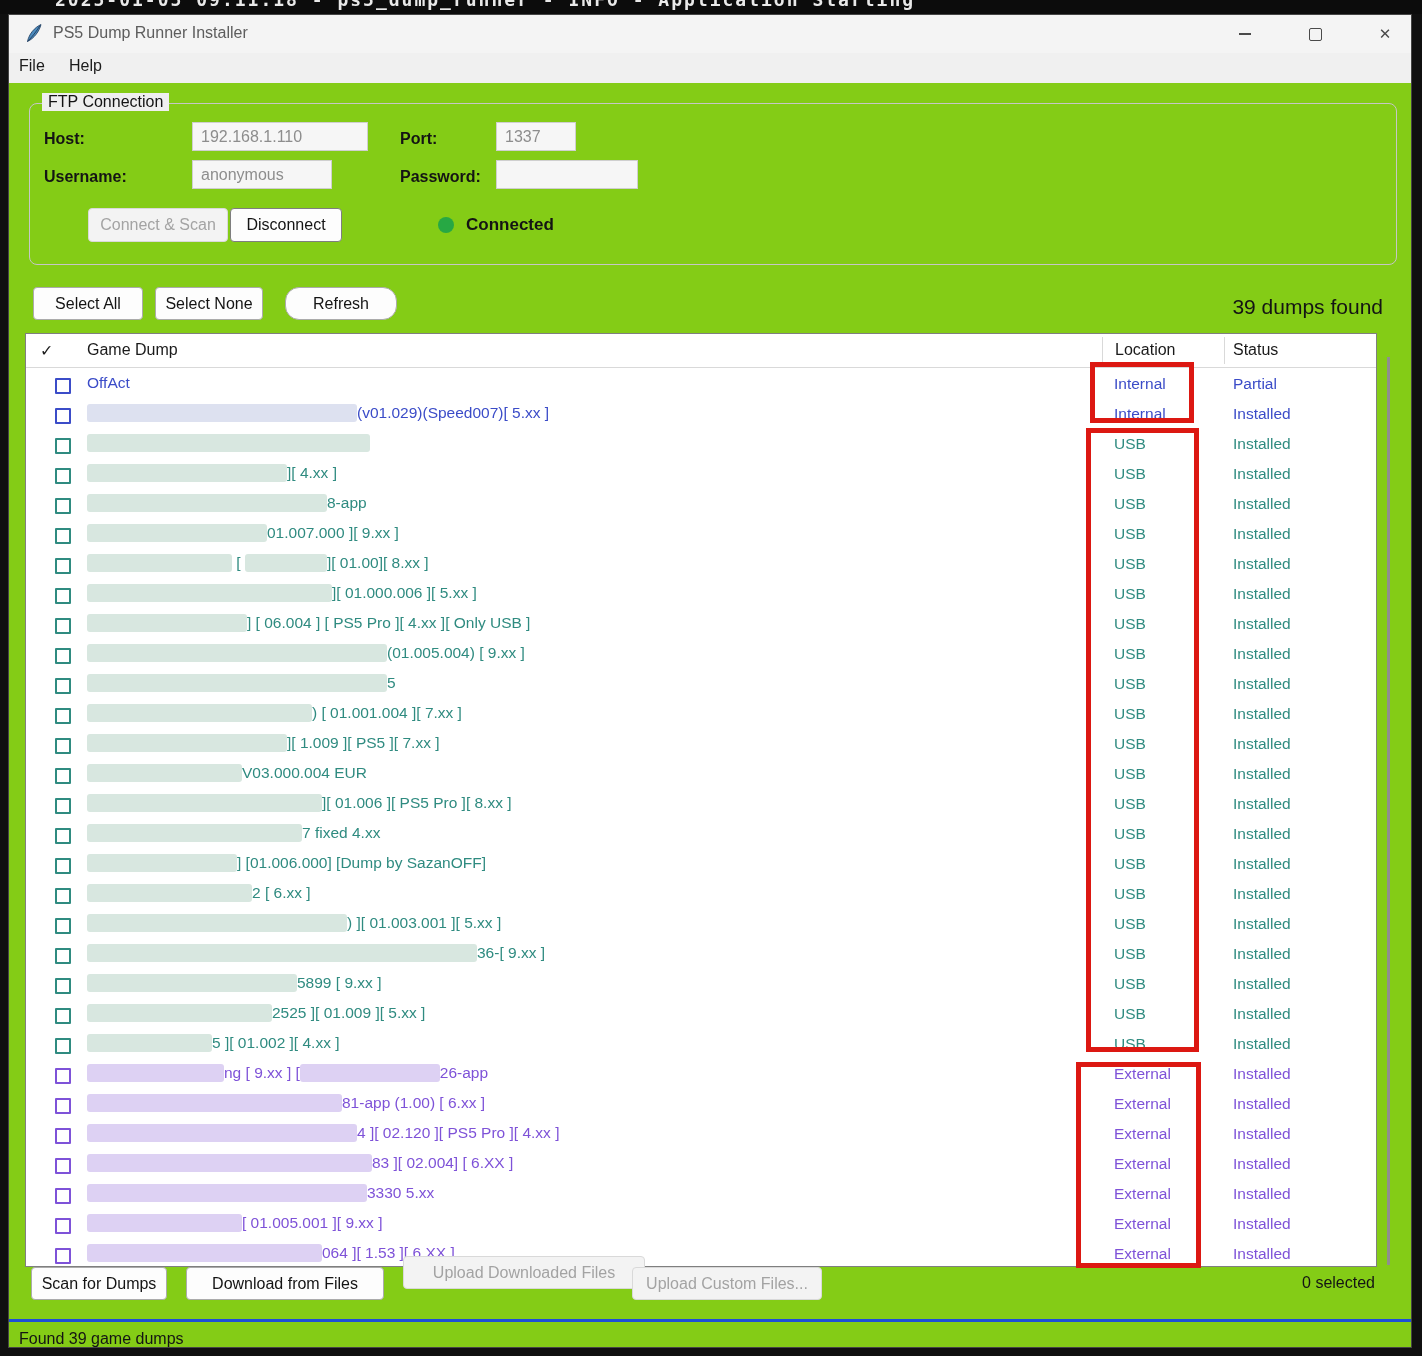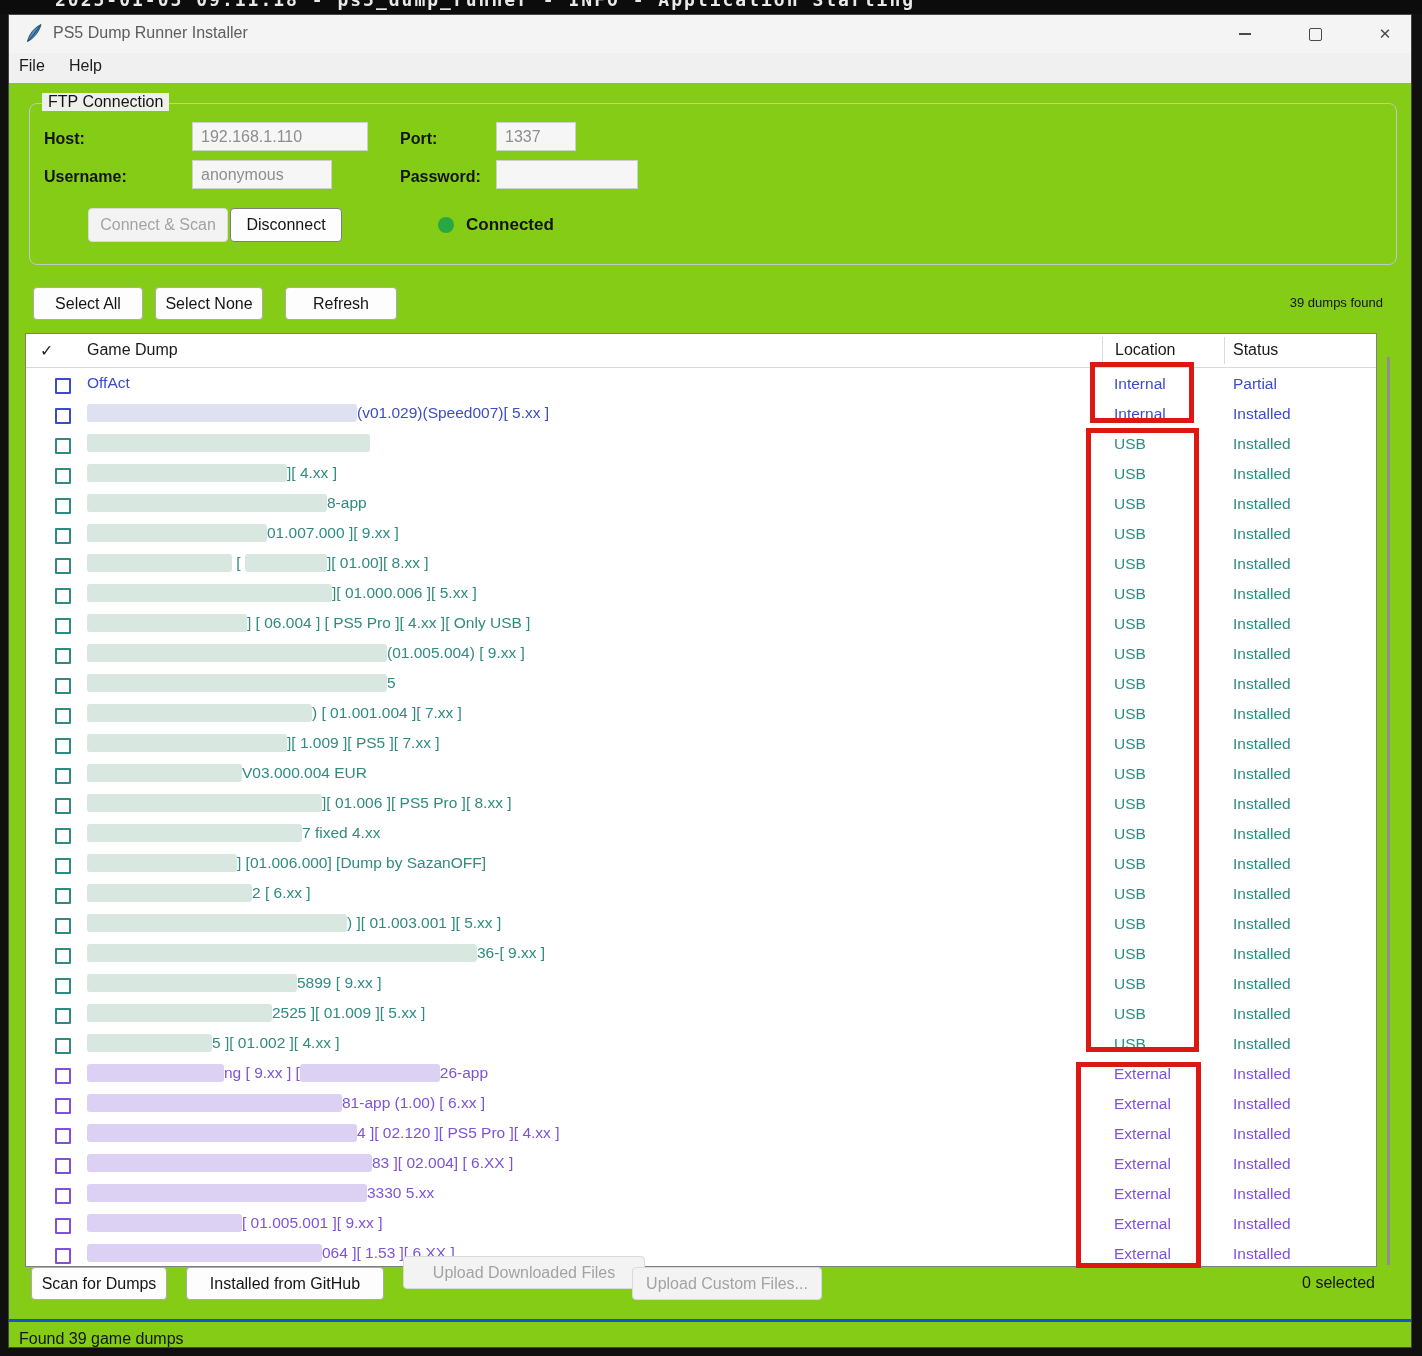--- a/index.html
+++ b/index.html
@@ -35,22 +35,22 @@
   .btn{box-sizing:border-box;background:#fdfdfd;border:1px solid #ababab;border-radius:4px;
     font-size:16px;color:#141414;font-family:"Liberation Sans",sans-serif;display:flex;align-items:center;justify-content:center;}
   .btn.disabled{background:#f3f3f3;border-color:#d9d9d9;color:#a3a3a3;}
   .btn-connect{position:absolute;left:14px;top:104px;width:140px;height:34px;margin-left:44px;}
   .btn-disconnect{position:absolute;left:200px;top:104px;width:112px;height:34px;border-color:#7e7e7e;}
   .led{position:absolute;left:408px;top:113px;width:16px;height:16px;border-radius:50%;background:var(--green);}
   .led-label{position:absolute;left:436px;top:111px;font-size:17px;font-weight:600;color:#141414;}
   
   .btn-selall{position:absolute;left:24px;top:272px;width:110px;height:33px;}
   .btn-selnone{position:absolute;left:146px;top:272px;width:108px;height:33px;}
-  .btn-refresh{position:absolute;left:276px;top:272px;width:112px;height:33px;}
-  .dumps-found{position:absolute;top:280px;right:28px;font-size:13px;color:#141414;}
+  .btn-refresh{position:absolute;left:276px;top:272px;width:112px;height:33px;border-radius:14px;}
+  .dumps-found{position:absolute;top:280px;right:28px;font-size:21px;color:#141414;}
   
   .table{position:absolute;left:16px;top:318px;width:1352px;height:934px;background:#ffffff;
     border:1px solid #7f7f7f;box-sizing:border-box;overflow:hidden;}
   .thead{position:absolute;left:0;top:0;width:100%;height:33px;border-bottom:1px solid #d9d9d9;font-size:16px;color:#1a1a1a;}
   .thead .hc{position:absolute;top:7px;}
   .h-check{left:14px;} .h-name{left:61px;} .h-loc{left:1089px;} .h-status{left:1207px;}
   .hsep{position:absolute;top:3px;width:1px;height:27px;background:#d9d9d9;}
   .hsep1{left:1076px;} .hsep2{left:1198px;}
   .tbody{position:absolute;left:0;top:36px;width:100%;}
   .trow{position:relative;height:30px;font-size:15.5px;}
@@ -318,21 +318,21 @@
           <span class="cb"></span>
           <span class="name"><span class="blur" style="width: 235px;"></span><span>064 ][ 1.53 ][ 6.XX ]</span></span>
           <span class="loc">External</span>
           <span class="st">Installed</span>
         </div>
       </div>
   </div>
   <div class="scrollbar"></div>
 
   <div class="btn btn-scan">Scan for Dumps</div>
-  <div class="btn btn-github">Installed from GitHub</div>
+  <div class="btn btn-github">Download from Files</div>
   <div class="btn disabled btn-upldl">Upload Downloaded Files</div>
   <div class="btn disabled btn-uplcust">Upload Custom Files...</div>
   <span class="selected-count">0 selected</span>
 
   <div class="statusbar">
     <span class="sb-text">Found 39 game dumps</span>
   </div>
 </div>
 
 <div class="ann ann1"></div>

